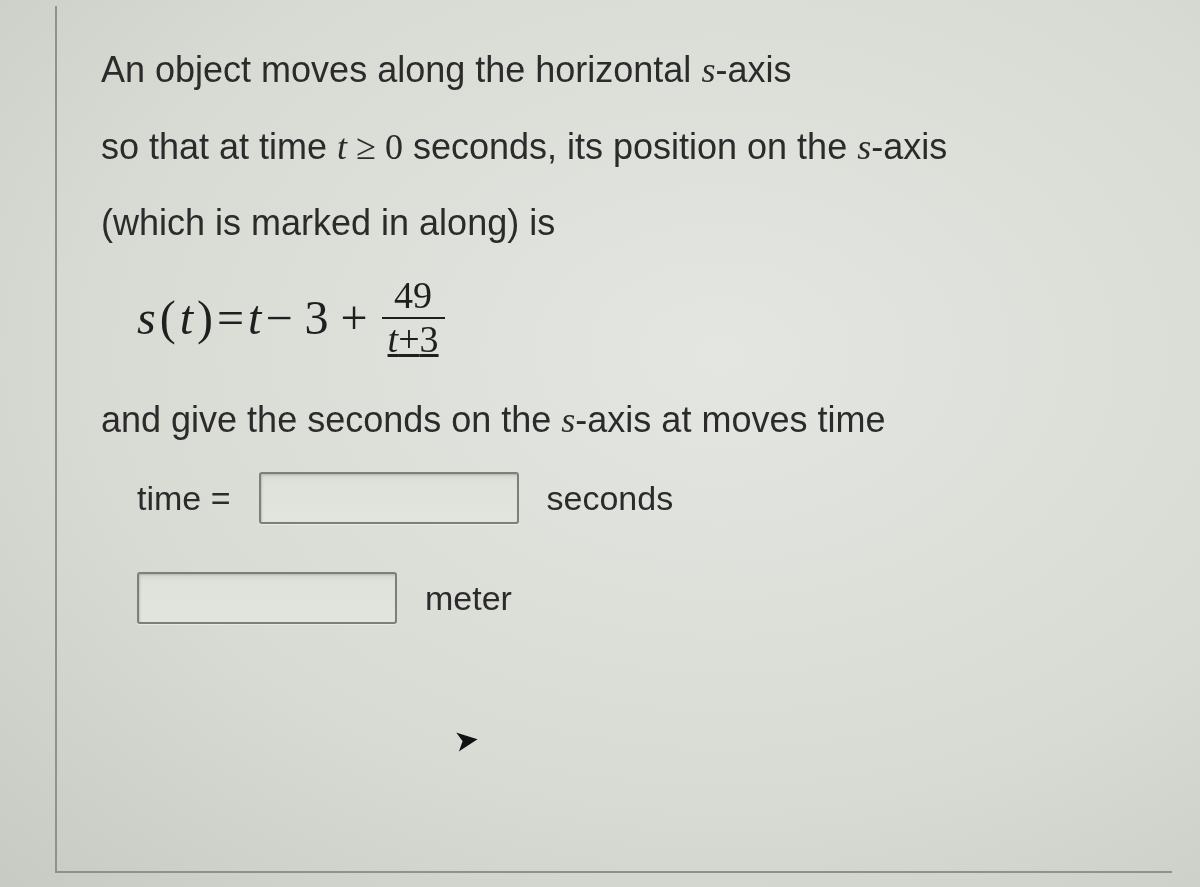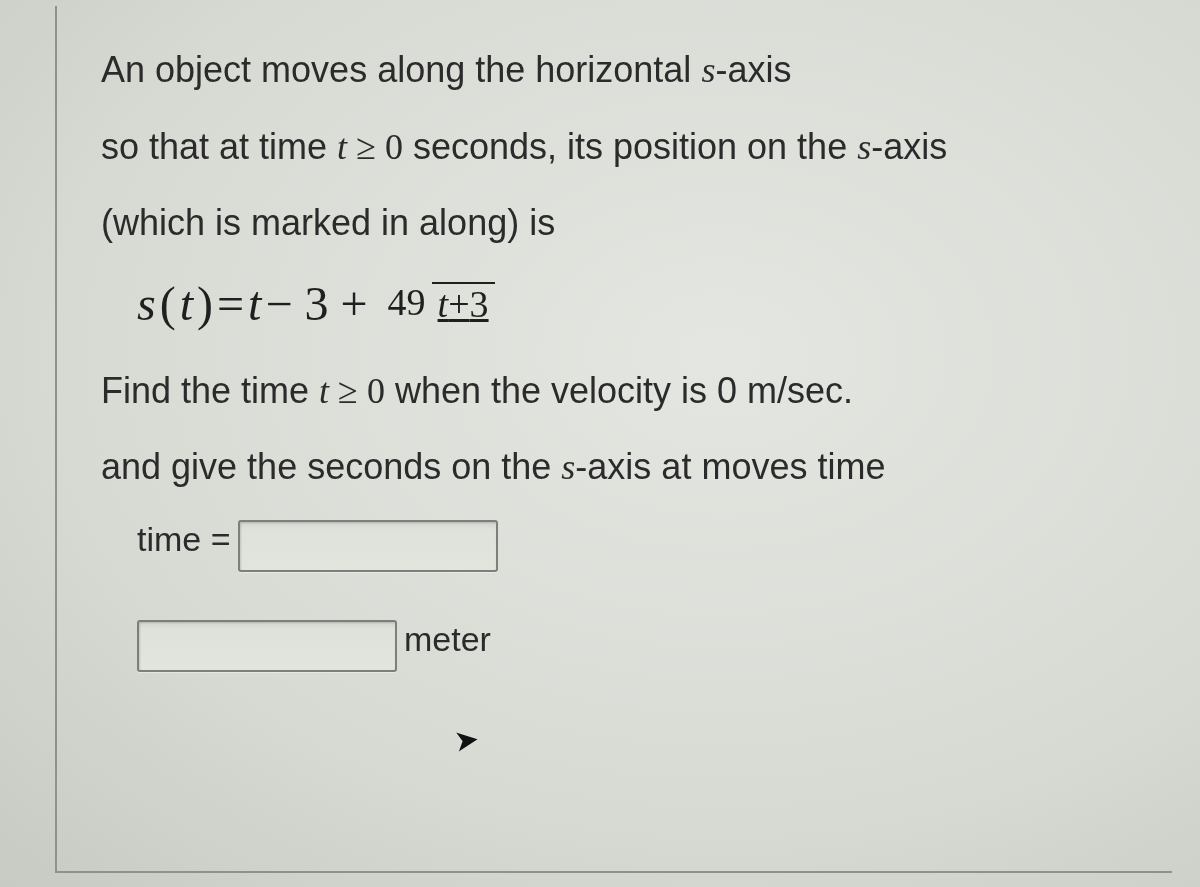--- a/index.html
+++ b/index.html
@@ -45,35 +45,35 @@
     font-size: 48px;
     color: #1f1f1f;
     margin: 6px 0 36px 36px;
     display: flex;
     align-items: center;
     gap: 4px;
   }
   .formula .it { font-style: italic; }
   .frac {
     display: inline-flex;
-    flex-direction: row;
+    flex-direction: column;
     align-items: center;
     font-size: 38px;
     line-height: 1.05;
     vertical-align: middle;
     margin-left: 10px;
   }
   .frac .num { padding: 0 6px 1px 6px; }
   .frac .den { border-top: 2.5px solid #1f1f1f; padding: 1px 6px 0 6px; font-style: italic; text-decoration: underline; }
   .frac .den .plus { font-style: normal; }
 
   .answer-row {
     display: flex;
-    align-items: flex-start;
-    gap: 7px;
+    align-items: center;
+    gap: 28px;
     font-size: 34px;
     color: #2b2b2b;
     margin: 26px 0 10px 36px;
   }
   .answer-row.second { margin-top: 48px; }
   .inputbox {
     width: 260px;
     height: 52px;
     border: 2px solid #7d7f7a;
     border-radius: 3px;
@@ -121,31 +121,29 @@
         <span>) </span>
         <span>= </span>
         <span class="it">t</span>
         <span> − 3 + </span>
       <span class="frac">
         <span class="num">49</span>
         <span class="den"><span>t</span><span class="plus">+</span><span class="plus">3</span></span>
       </span>
     </div>
 
-    <p class="line">
-      <span>Find the time  </span><span class="mi">t</span><span class="ge"> ≥ </span><span class="mn">0</span><span> when the velocity is 0 m/sec.</span>
-    </p>
 
     <p class="line">
       <span>and give the seconds on the </span><span class="mi">s</span><span>-axis at moves time</span>
     </p>
 
     <div class="answer-row">
       <span>time =</span>
       <input class="inputbox" type="text" value="" style="">
+      <span>seconds</span>
     </div>
 
     <div class="answer-row second">
       <input class="inputbox" type="text" value="" style="">
       <span>meter</span>
     </div>
 
   </div>
 
   <div class="cursor">➤</div>

